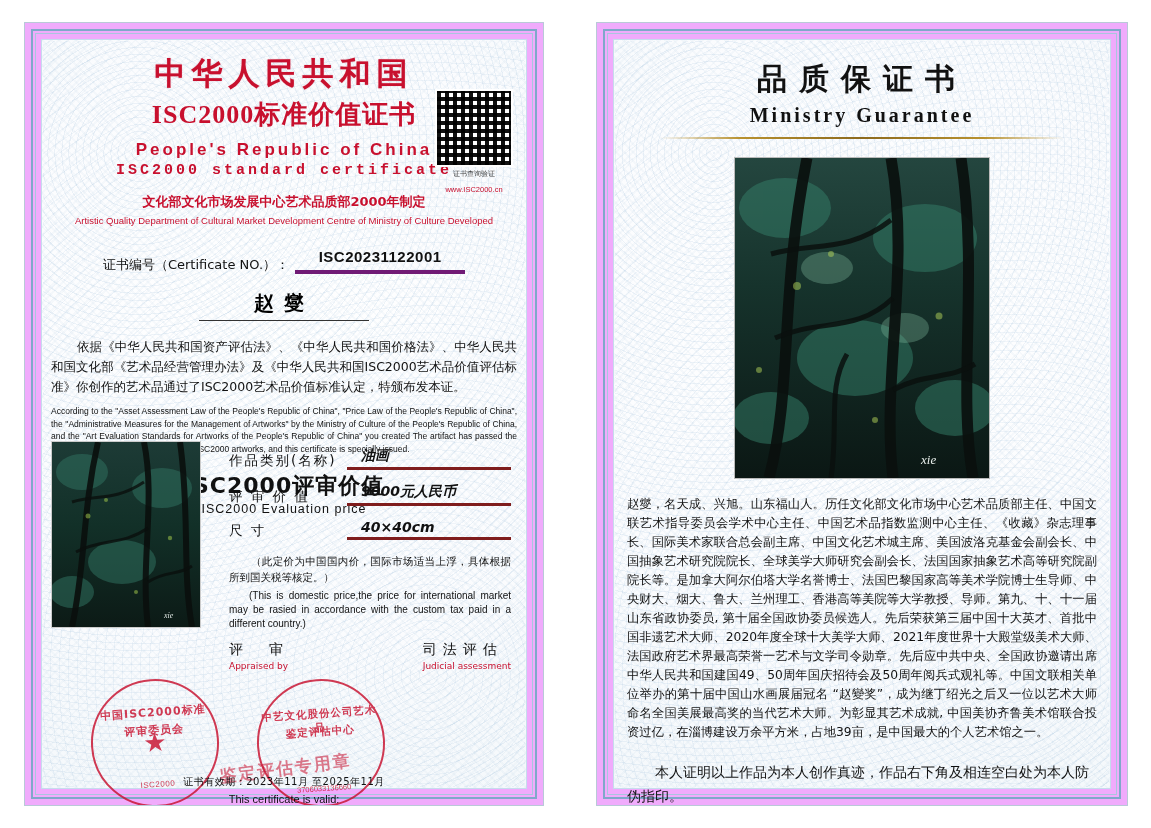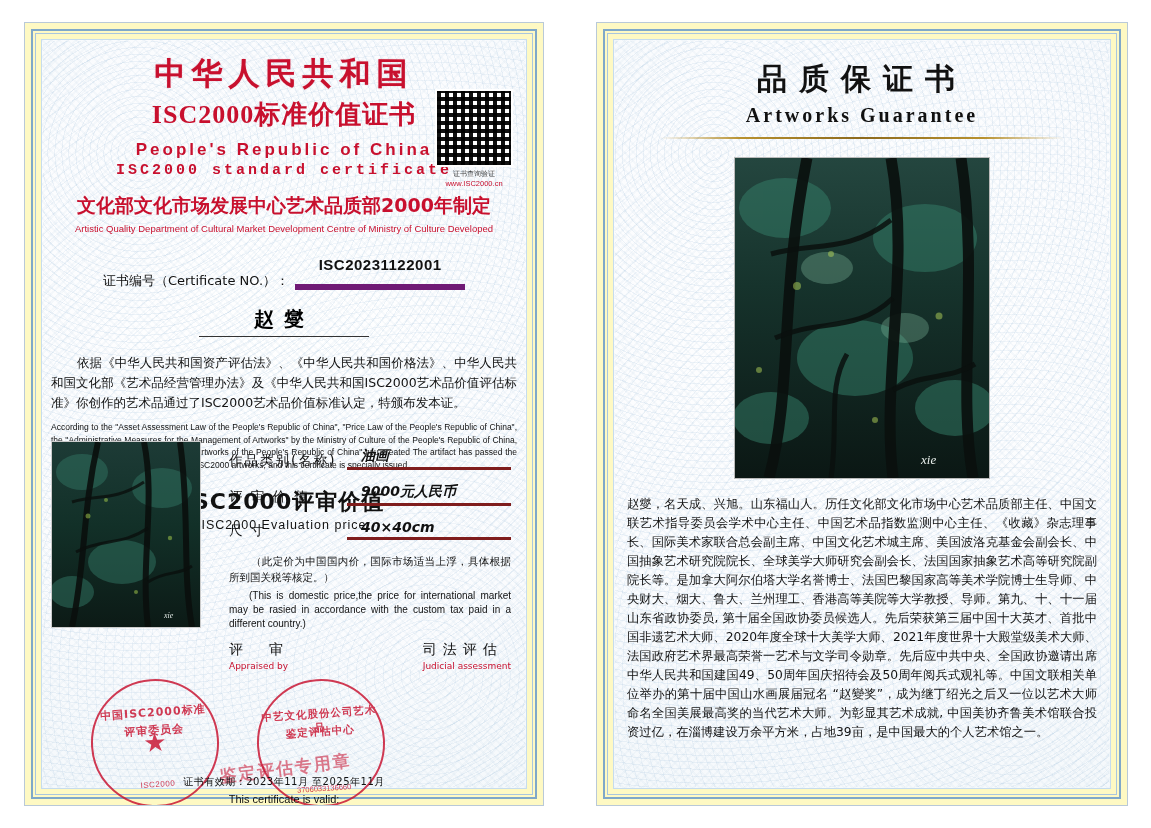--- a/index.html
+++ b/index.html
@@ -7,21 +7,21 @@
     width:1151px;height:828px;
     background:#fff;
     font-family:"Liberation Sans", sans-serif;
     overflow:hidden;
   }
   .page{position:relative;width:1151px;height:828px;}
 
   
   .cert{
     position:absolute;
-    background:#fef9c3;
+    background:#f0abfc;
     border:1px solid #b9c9d8;
     box-sizing:border-box;
     overflow:hidden;
   }
   .cert .frame-outer{
     position:absolute;inset:6px;
     border:2px solid #7fa8c9;
     box-sizing:border-box;
   }
   .cert .frame-mid{
@@ -74,21 +74,21 @@
     color:#c8102e;
     font-weight:bold;
     letter-spacing:3px;
   }
   .title-en1{font-size:17px;margin-top:8px;}
   .title-en2{font-size:15px;margin-top:2px;font-family:Liberation Mono, monospace;}
   .dept-cn{
     text-align:center;
     color:#c8102e;
     font-weight:bold;
-    font-size:19px;
+    font-size:13px;
     margin-top:14px;
     font-family:"DejaVu Sans","Liberation Sans",sans-serif;
   }
   .dept-en{
     text-align:center;
     color:#c8102e;
     font-size:9.5px;
     margin-top:4px;
   }
 
@@ -98,31 +98,31 @@
   }
   .qr{
     width:74px;height:74px;
     background:
       repeating-linear-gradient(90deg,#111 0 4px,#fff 4px 8px),
       repeating-linear-gradient(0deg,#111 0 4px,#fff 4px 8px);
     background-blend-mode:multiply;
     border:2px solid #fff;
   }
   .qr-cap{font-size:7px;color:#444;margin-top:2px;letter-spacing:0px;}
-  .qr-url{font-size:7.5px;color:#c8102e;margin-top:0;}
+  .qr-url{font-size:7.5px;color:#c8102e;margin-top:6px;}
 
   .certno-row{
     margin-top:22px;
     display:flex;align-items:flex-end;justify-content:center;gap:6px;
     font-size:13px;color:#111;
   }
   .certno-row .lbl{font-family:"DejaVu Sans","Liberation Sans",sans-serif;}
   .certno-row .val{
     font-weight:bold;font-size:15px;letter-spacing:.5px;
-    border-bottom:6px solid #701a75;padding:0 10px 11px 10px;min-width:150px;text-align:center;
+    border-bottom:4px solid #701a75;padding:0 10px 5px 10px;min-width:150px;text-align:center;
   }
   .artist-name{
     margin:16px auto 0 auto;
     width:170px;text-align:center;
     font-size:20px;font-weight:bold;letter-spacing:10px;
     font-family:"DejaVu Sans","Liberation Sans",sans-serif;
     border-bottom:1px solid #333;
     padding-bottom:3px;
   }
 
@@ -390,21 +390,21 @@
   </div>
 
   <div class="cert" id="right-cert">
     <div class="frame-outer"></div>
     <div class="frame-mid"></div>
     <div class="frame-inner"></div>
     <div class="guilloche"></div>
 
     <div class="rc-content">
       <div class="r-title-cn">品质保证书</div>
-      <div class="r-title-en">Artworks  Guarantee</div>
+      <div class="r-title-en">Ministry  Guarantee</div>
       <div class="r-rule"></div>
 
       <div class="artwork-right">
         <svg viewBox="0 0 254 320" width="254" height="320" preserveAspectRatio="none">
           <defs>
             <linearGradient id="rbg" x1="0" y1="0" x2="0" y2="1">
               <stop offset="0%" stop-color="#24463f"></stop>
               <stop offset="40%" stop-color="#16332c"></stop>
               <stop offset="100%" stop-color="#0b1714"></stop>
             </linearGradient>
@@ -437,17 +437,18 @@
               <circle cx="96" cy="96" r="3"></circle>
             <circle cx="204" cy="158" r="3.5"></circle>
               <circle cx="140" cy="262" r="3"></circle>
             <circle cx="24" cy="212" r="3"></circle>
           </g>
           <text x="186" y="306" fill="#e8eeeb" font-size="13" font-style="italic" font-family="Liberation Serif, serif">xie</text>
         </svg>
       </div>
 
       <div class="bio">赵燮，名天成、兴旭。山东福山人。历任文化部文化市场中心艺术品质部主任、中国文联艺术指导委员会学术中心主任、中国艺术品指数监测中心主任、《收藏》杂志理事长、国际美术家联合总会副主席、中国文化艺术城主席、美国波洛克基金会副会长、中国抽象艺术研究院院长、全球美学大师研究会副会长、法国国家抽象艺术高等研究院副院长等。是加拿大阿尔伯塔大学名誉博士、法国巴黎国家高等美术学院博士生导师、中央财大、烟大、鲁大、兰州理工、香港高等美院等大学教授、导师。第九、十、十一届山东省政协委员, 第十届全国政协委员候选人。先后荣获第三届中国十大英才、首批中国非遗艺术大师、2020年度全球十大美学大师、2021年度世界十大殿堂级美术大师、法国政府艺术界最高荣誉一艺术与文学司令勋章。先后应中共中央、全国政协邀请出席中华人民共和国建国49、50周年国庆招待会及50周年阅兵式观礼等。中国文联相关单位举办的第十届中国山水画展届冠名 “赵變奖”，成为继丁绍光之后又一位以艺术大师命名全国美展最高奖的当代艺术大师。为彰显其艺术成就, 中国美协齐鲁美术馆联合投资过亿，在淄博建设万余平方米，占地39亩，是中国最大的个人艺术馆之一。</div>
+      <div class="statement">本人证明以上作品为本人创作真迹，作品右下角及相连空白处为本人防伪指印。</div>
 
     </div>
   </div>
 
 </div>
 
 </body></html>

